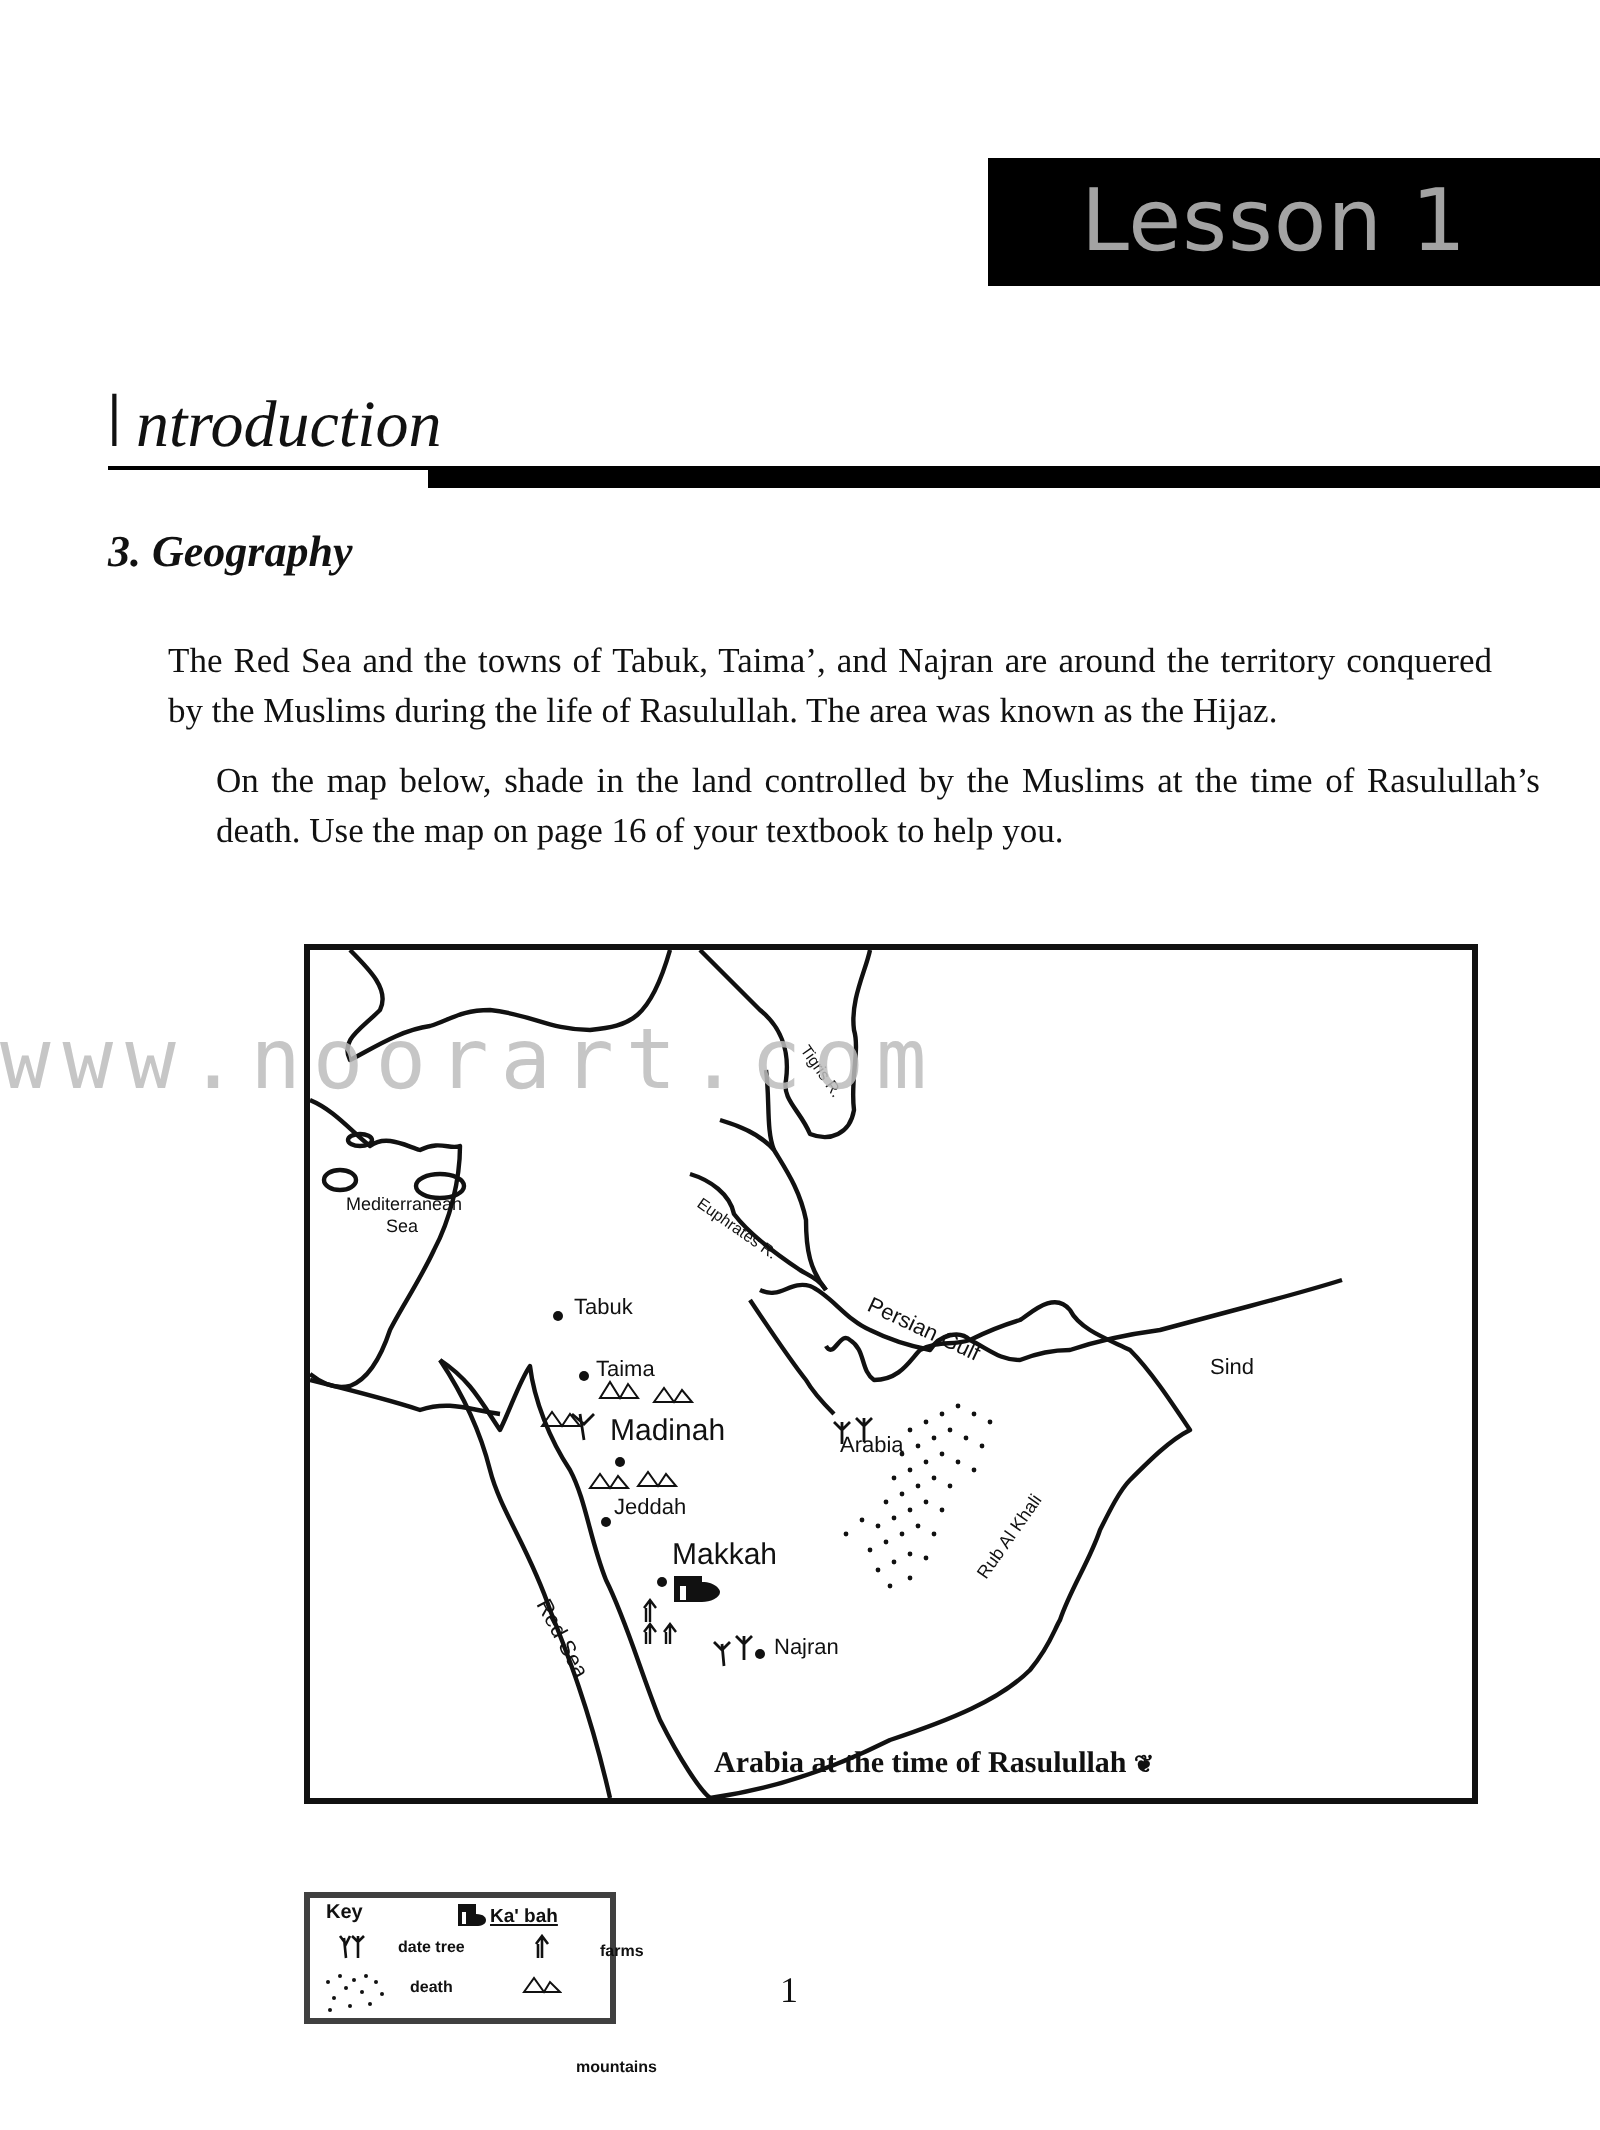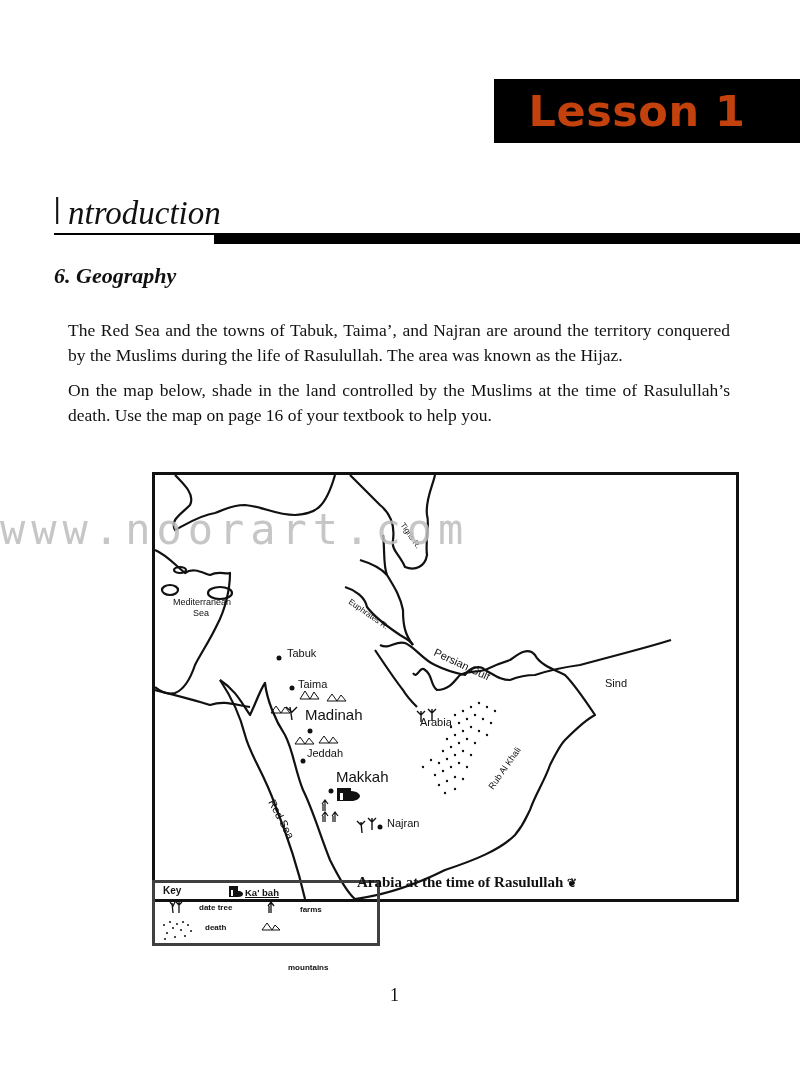--- a/index.html
+++ b/index.html
@@ -1,47 +1,47 @@
 <!DOCTYPE html>
 <html><head>
 <meta charset="utf-8">
 <style>
   html,body{margin:0;padding:0;background:#fff;}
   body{width:800px;height:1065px;position:relative;overflow:hidden;font-family:"Liberation Serif",serif;color:#111;}
   .lesson-banner{position:absolute;left:494px;top:79px;width:306px;height:64px;background:#000;display:flex;align-items:center;justify-content:center;}
-  .lesson-banner span{color:#c2410c;font-family:"DejaVu Sans",sans-serif;font-weight:bold;font-size:43px;letter-spacing:0.5px;margin-left:-20px;}
+  .lesson-banner span{color:#a3a3a3;font-family:"DejaVu Sans",sans-serif;font-weight:normal;font-size:43px;letter-spacing:0.5px;margin-left:-20px;}
   .intro-title{position:absolute;left:54px;top:190px;font-size:33px;font-weight:normal;font-style:italic;font-family:"Liberation Serif",serif;}
   .intro-title .cap{font-style:normal;font-family:"Liberation Sans",sans-serif;font-size:38px;display:inline-block;transform:scaleX(0.6);transform-origin:left;width:14px;}
   .rule-thin{position:absolute;left:54px;top:233px;width:160px;height:2px;background:#000;}
   .rule-thick{position:absolute;left:214px;top:233px;width:586px;height:11px;background:#000;}
   .section-title{position:absolute;left:54px;top:263px;font-size:22px;font-weight:bold;font-style:italic;}
-  .para{position:absolute;left:68px;width:662px;font-size:17.5px;line-height:25px;text-align:justify;}
+  .para{position:absolute;left:84px;width:662px;font-size:17.5px;line-height:25px;text-align:justify;}
   .p1{top:318px;}
-  .p2{top:378px;}
+  .p2{top:378px;margin-left:24px;}
   .map-frame{position:absolute;left:152px;top:472px;width:587px;height:430px;border:3px solid #111;box-sizing:border-box;}
   .map-svg{position:absolute;left:0;top:0;}
-  .legend{position:absolute;left:152px;top:880px;width:228px;height:66px;border:3px solid #404040;border-top-width:3px;box-sizing:border-box;font-family:"Liberation Sans",sans-serif;font-size:9.5px;font-weight:bold;}
+  .legend{position:absolute;left:152px;top:946px;width:156px;height:66px;border:3px solid #404040;border-top-width:3px;box-sizing:border-box;font-family:"Liberation Sans",sans-serif;font-size:9.5px;font-weight:bold;}
   .legend .t{position:absolute;}
   .map-caption{position:absolute;left:357px;top:874px;font-family:Liberation Serif, serif;font-weight:bold;font-size:15px;}
   .page-num{position:absolute;left:390px;top:985px;font-size:18px;}
   .watermark{position:absolute;left:0;top:505px;width:800px;font-family:"DejaVu Sans Mono",monospace;font-size:42px;color:#bdbdbd;letter-spacing:6px;white-space:nowrap;opacity:0.85;pointer-events:none;}
   .lbl{font-family:"Liberation Sans",sans-serif;fill:#111;}
 </style>
 </head>
 <body>
 
 <div class="lesson-banner">
   <span>Lesson 1</span>
 </div>
 
 <div class="intro-title"><span class="cap">I</span><span>ntroduction</span></div>
 <div class="rule-thin"></div>
 <div class="rule-thick"></div>
 
-<div class="section-title">6. Geography</div>
+<div class="section-title">3. Geography</div>
 <div class="para p1">The Red Sea and the towns of Tabuk, Taima’, and Najran are around the territory conquered by the Muslims during the life of Rasulullah. The area was known as the Hijaz.</div>
 <div class="para p2">On the map below, shade in the land controlled by the Muslims at the time of Rasulullah’s death.  Use the map on page 16 of your textbook to help you.</div>
 
 <div class="map-frame">
   <svg class="map-svg" width="581" height="424" viewBox="0 0 581 424">
     <g fill="none" stroke="#111" stroke-width="2.2" stroke-linejoin="round">
 
       <path d="M20,0 C30,10 40,20 35,30 C25,40 15,45 20,55 C30,50 45,40 60,38 C70,35 75,30 90,30 C110,32 120,40 140,40 C160,38 170,35 180,0"></path>
       <path d="M195,0 C205,10 215,20 225,30 C235,38 240,50 238,65 C236,75 245,80 250,92 C260,96 270,92 272,80 C270,65 275,50 272,40 C270,25 278,10 280,0"></path>
 

